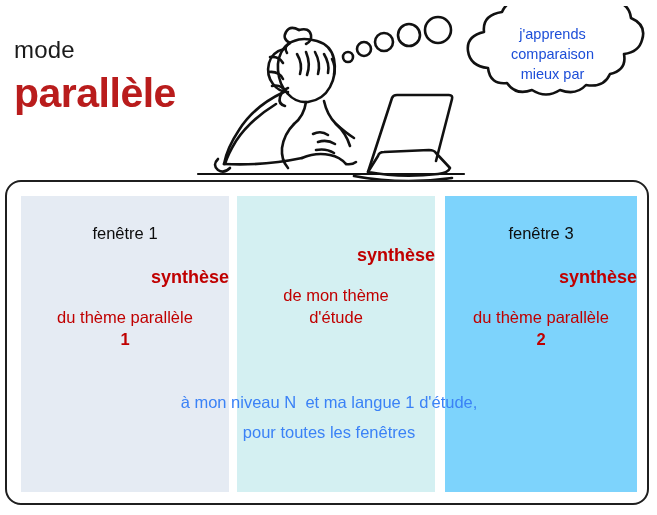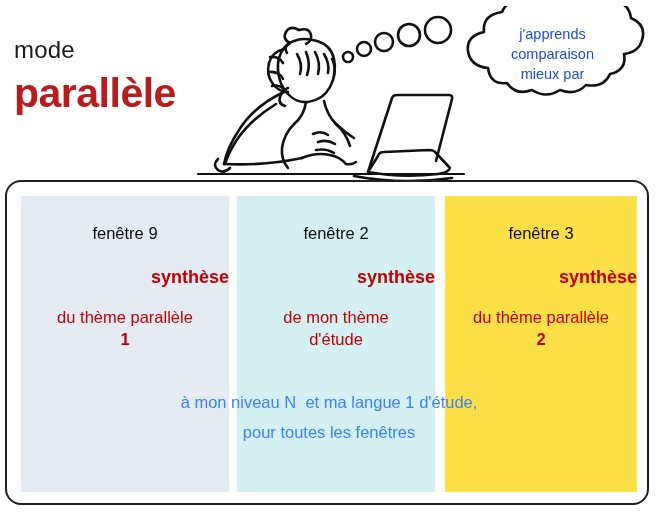--- a/index.html
+++ b/index.html
@@ -87,21 +87,21 @@
     width: 644px;
     height: 325px;
   }
   .window-col {
     position: absolute;
     top: 14px;
     height: 296px;
   }
   #col-1 { left: 14px;  width: 208px; background: #e5ebf3; }
   #col-2 { left: 230px; width: 198px; background: #d4f0f2; }
-  #col-3 { left: 438px; width: 192px; background: #fde047; }
+  #col-3 { left: 438px; width: 192px; background: #7dd3fc; }
 
   .col-content {
     position: absolute;
     left: 0;
     top: 26px;
     width: 100%;
     text-align: center;
   }
   .win-title {
     font-size: 16.5px;
@@ -228,32 +228,31 @@
     <div>comparaison</div>
     <div>mieux par</div>
   </div>
 </div>
 
 <div id="panel">
   <div id="columns">
 
     <div class="window-col" id="col-1">
       <div class="col-content">
-        <div class="win-title">fenêtre 9</div>
+        <div class="win-title">fenêtre 1</div>
         <div class="synthese">synthèse</div>
         <div class="subtitle">
           <span>du thème parallèle</span><br>
           <b>1</b>
         </div>
       </div>
     </div>
 
     <div class="window-col" id="col-2">
       <div class="col-content">
-        <div class="win-title">fenêtre 2</div>
         <div class="synthese">synthèse</div>
         <div class="subtitle">
           <span>de mon thème</span><br>
           <span>d'étude</span>
         </div>
       </div>
     </div>
 
     <div class="window-col" id="col-3">
       <div class="col-content">

